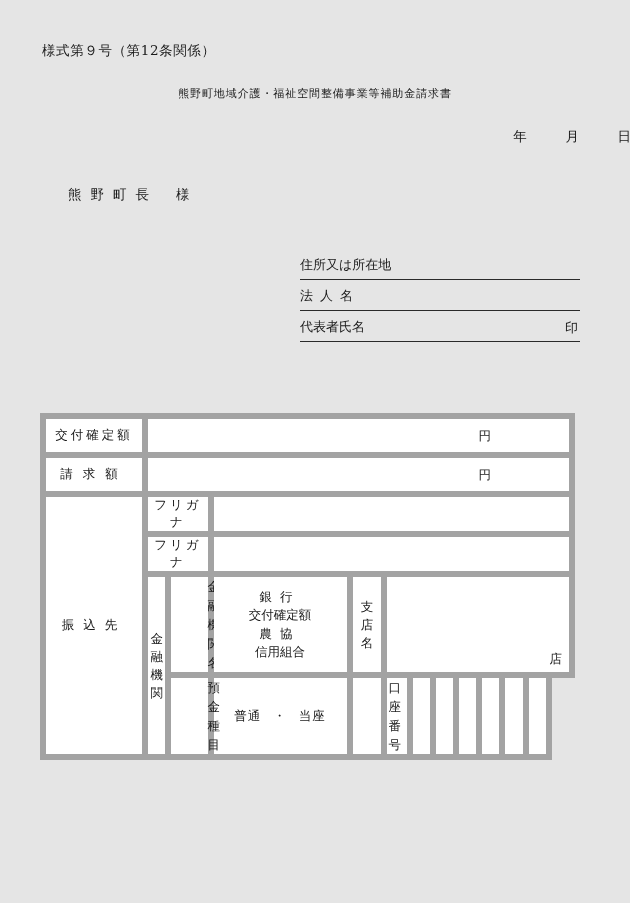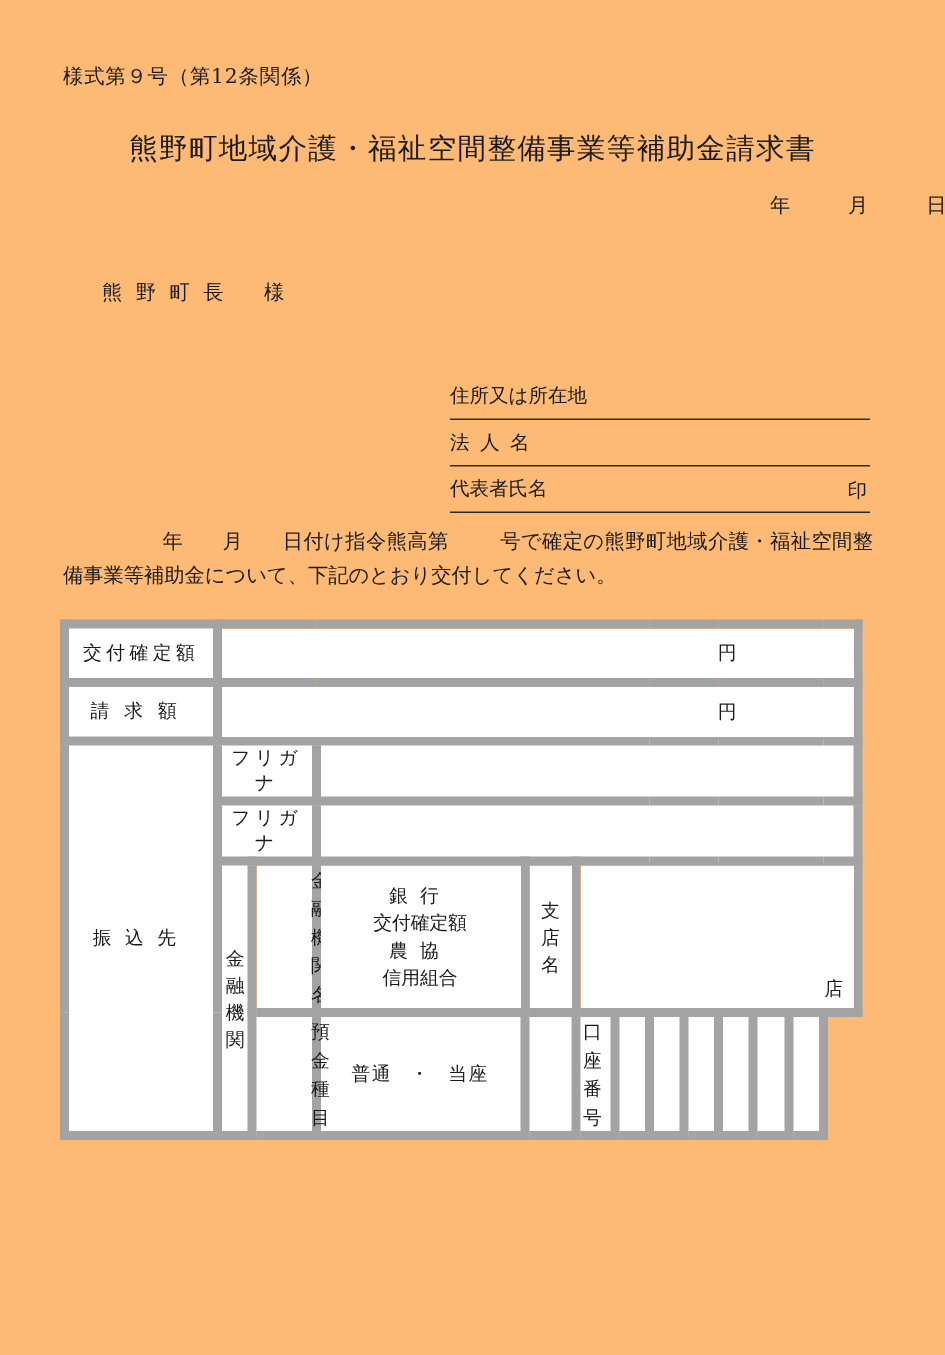--- a/index.html
+++ b/index.html
@@ -9,40 +9,40 @@
     background: #ffffff;
   }
   body {
     font-family: "DejaVu Serif", "Liberation Serif", serif;
     color: #1a1a1a;
   }
   #page {
     position: relative;
     width: 630px;
     height: 903px;
-    background: #fdba74;
+    background: #e5e5e5;
     overflow: hidden;
   }
 
   
   .abs { position: absolute; }
   .jp  { font-family: "DejaVu Serif", "Liberation Serif", serif; }
   .nowrap { white-space: nowrap; }
 
   
   .form-no {
     left: 42px;  top: 42px;
     font-size: 13.5px;
     letter-spacing: 0.6px;
   }
   .doc-title {
     left: 0; top: 86px;
     width: 630px;
     text-align: center;
-    font-size: 19px;
+    font-size: 11px;
     letter-spacing: 0.9px;
   }
   .date-line {
     left: 0; top: 128px;
     width: 595px;
     text-align: right;
     font-size: 13.5px;
     margin-left: 36px;
   }
   .date-line .sp { display: inline-block; width: 30px; }
@@ -185,23 +185,20 @@
     <div class="sig-row jp">
       <span class="sig-label">代表者氏名</span>
       <span class="seal-mark">印</span>
     </div>
   </div>
 
   <div class="abs addressee jp nowrap">
     <span>熊野町長</span><span class="sama">様</span>
   </div>
 
-  <div class="abs body-text jp">
-    <span class="gap-lead"></span><span>年</span><span class="gap"></span><span>月</span><span class="gap"></span><span>日付け指令熊高第</span><span class="gap-no"></span><span>号で確定の熊野町地域介護・福祉空間整備事業等補助金について、下記のとおり交付してください。</span>
-  </div>
 
   <table class="form-table">
     <colgroup>
       <col style="width:97px">
       <col style="width:22px">
       <col style="width:40px">
       <col style="width:132px">
       <col style="width:33px">
       <col style="width:24px">
       <col style="width:22px">

